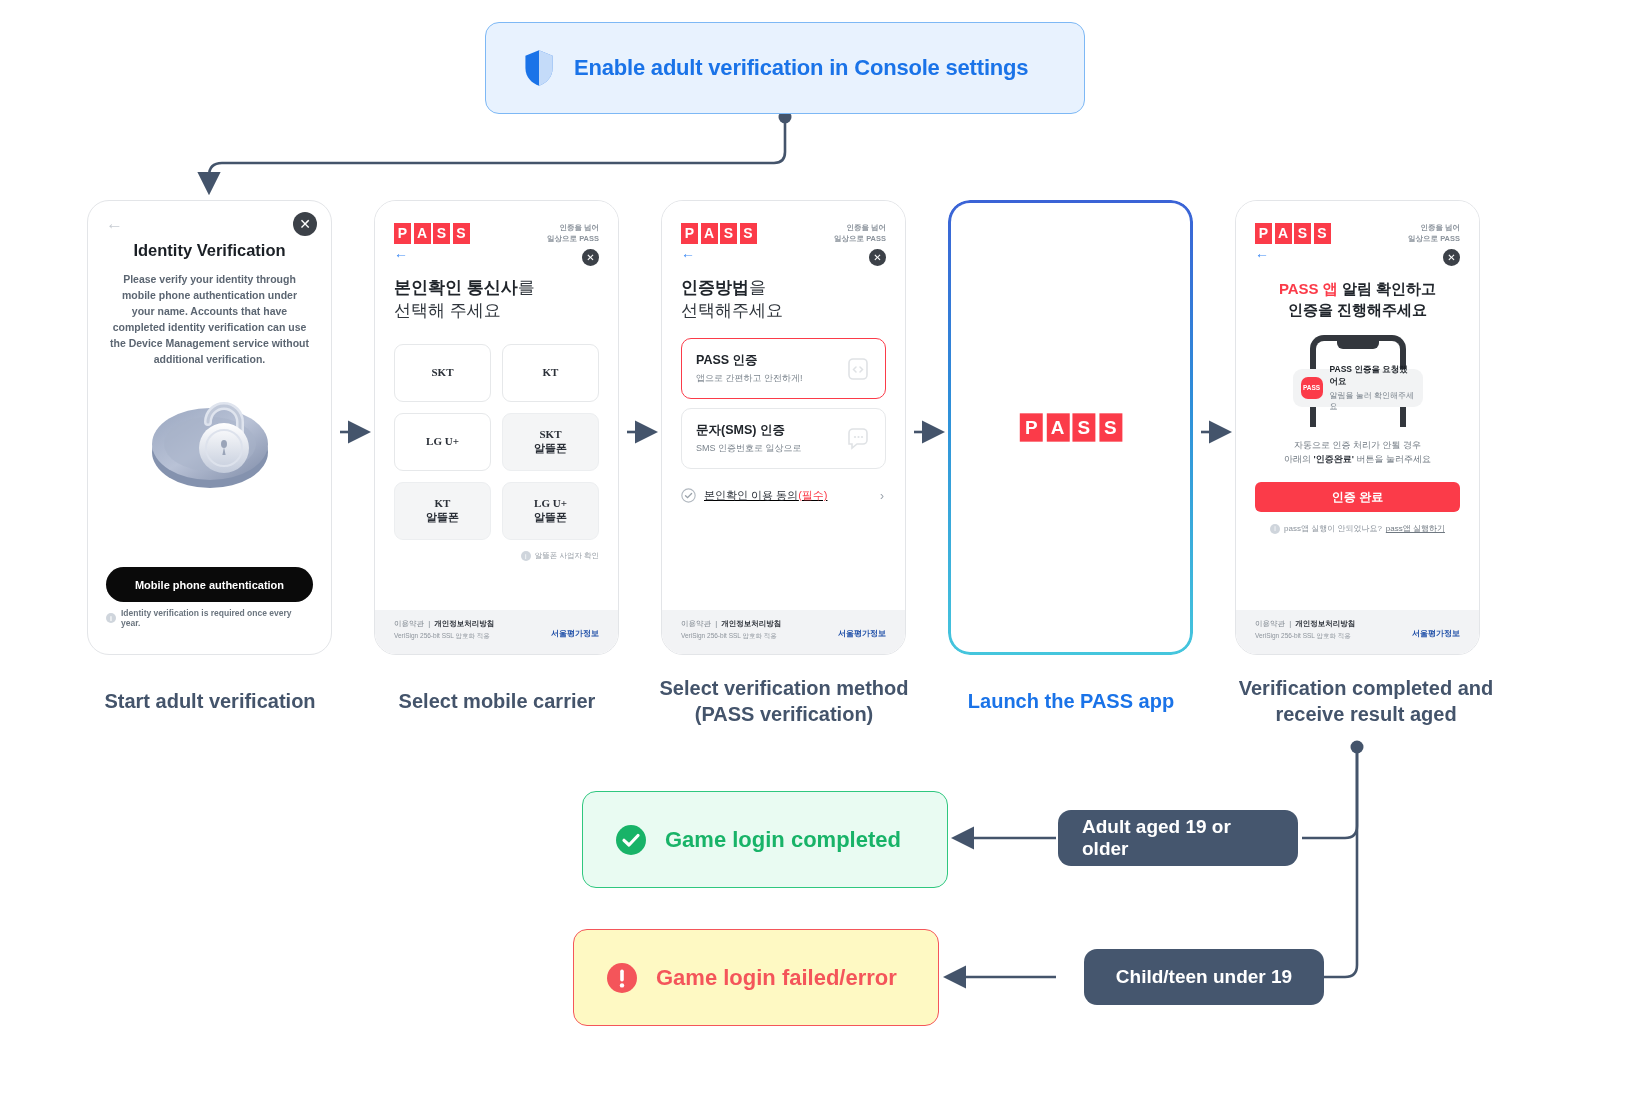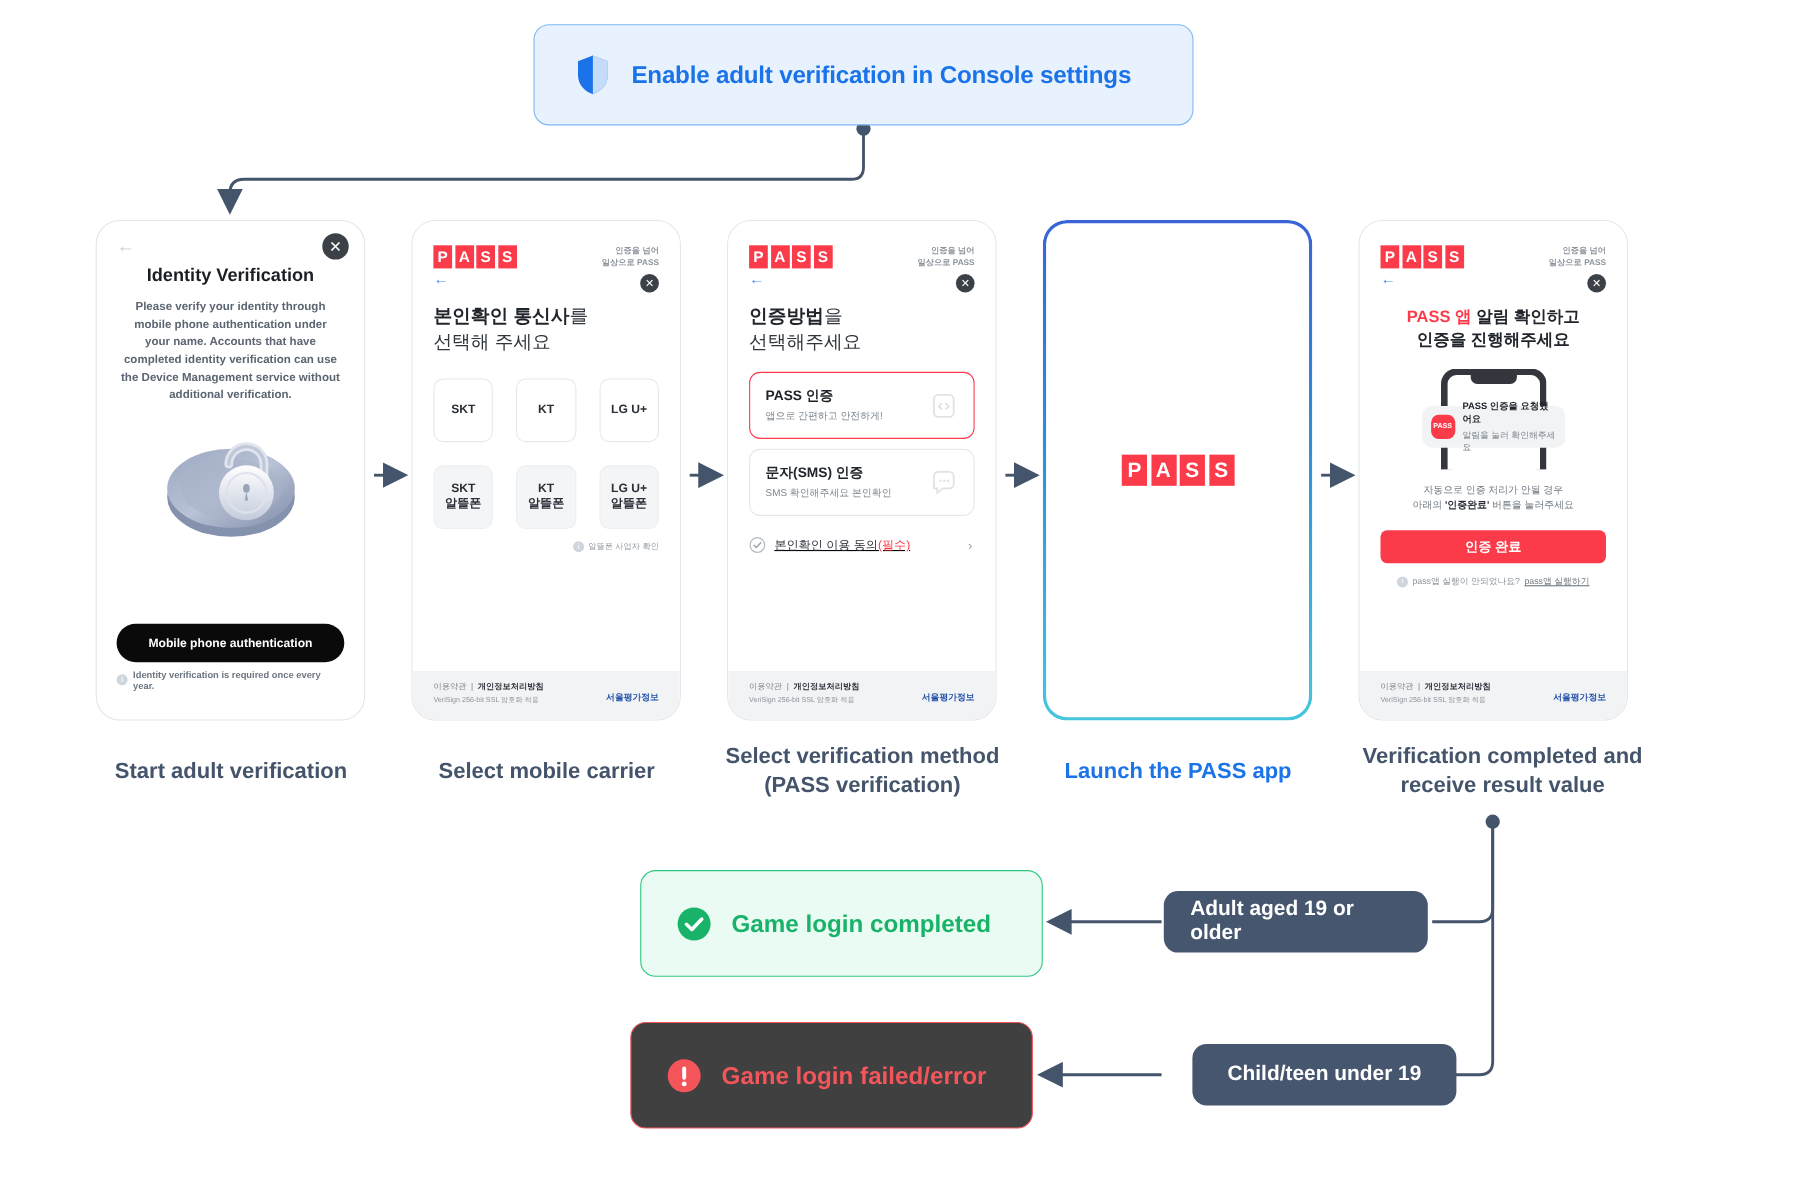--- a/index.html
+++ b/index.html
@@ -101,21 +101,21 @@
     background:#3c4148; color:#fff; font-size:10px;
     display:flex; align-items:center; justify-content:center;
   }
   .pass-back { color:#3e8bf5; font-size:14px; margin-top:2px; line-height:1; }
   .pass-h {
     margin-top: 16px; font-size:17px; line-height:1.36; color:#20252b;
   }
   .pass-h b { font-weight:bold; }
   .pass-h .thin { font-weight:normal; color:#30363d; }
 
-  .carrier-grid { margin-top:22px; display:grid; grid-template-columns:repeat(3,1fr); gap:21px; }
+  .carrier-grid { margin-top:22px; display:grid; grid-template-columns:repeat(2,1fr); gap:11px;font-family:Liberation Serif, serif; }
   .carrier {
     height:58px; border-radius:9px; display:flex; align-items:center; justify-content:center;
     font-size:11px; font-weight:bold; color:#2b3038; text-align:center; line-height:1.25;
   }
   .carrier.plain { background:#fff; border:1px solid #e6e8ea; }
   .carrier.mvno { background:#f4f5f6; border:1px solid #eceef0; }
   .carrier-note {
     margin-top:11px; display:flex; align-items:center; justify-content:flex-end; gap:4px;
     font-size:7.5px; color:#959ca4;
   }
@@ -194,21 +194,21 @@
   .sl3 { left:634px; top:675px; }
   .sl4 { left:921px; top:688px; }
   .sl5 { left:1206px; top:675px; }
 
   
   .result {
     position:absolute; width:366px; height:97px; border-radius:14px;
     display:flex; align-items:center; gap:18px; padding-left:32px;
   }
   .result.ok   { left:582px; top:791px; background:#e9fbf2; border:1.5px solid #2fc77f; }
-  .result.fail { left:573px; top:929px; background:#404040; border:1.5px solid #f4565a; }
+  .result.fail { left:573px; top:929px; background:#fef9c3; border:1.5px solid #f4565a; }
   .result-text { font-size:22px; font-weight:bold; }
   .result.ok   .result-text { color:#18b368; }
   .result.fail .result-text { color:#f4555a; }
   .badge-icon { width:32px; height:32px; flex:none; }
 
   .pill {
     position:absolute; height:56px; border-radius:13px; background:#45566e;
     color:#fff; font-size:19px; font-weight:bold;
     display:flex; align-items:center; justify-content:center; padding:0 24px;
   }
@@ -369,21 +369,21 @@
         </div>
         <svg class="m-icon" viewBox="0 0 26 24">
           <rect x="4" y="2" width="18" height="20" rx="4" fill="none" stroke="#b9bfc6" stroke-width="1.6"></rect>
           <path d="M11 10 L8.5 12.5 L11 15 M15 10 L17.5 12.5 L15 15" stroke="#b9bfc6" stroke-width="1.5" fill="none" stroke-linecap="round"></path>
         </svg>
       </div>
 
       <div class="method-card un">
         <div>
           <div class="m-title">문자(SMS) 인증</div>
-          <div class="m-sub">SMS 확인해주세요 본인확인</div>
+          <div class="m-sub">SMS 인증번호로 일상으로</div>
         </div>
         <svg class="m-icon" viewBox="0 0 26 24">
           <path d="M4 6 a4 4 0 0 1 4-4 h10 a4 4 0 0 1 4 4 v7 a4 4 0 0 1-4 4 h-6 l-5 4 v-4 h-3 z" fill="none" stroke="#b9bfc6" stroke-width="1.6"></path>
           <circle cx="10" cy="10" r="1.1" fill="#b9bfc6"></circle>
           <circle cx="13.5" cy="10" r="1.1" fill="#b9bfc6"></circle>
           <circle cx="17" cy="10" r="1.1" fill="#b9bfc6"></circle>
         </svg>
       </div>
 
       <div class="agree-row">
@@ -483,21 +483,21 @@
       </div>
     </div>
   </div>
 
   <div class="step-label sl1">Start adult verification</div>
   <div class="step-label sl2">Select mobile carrier</div>
   <div class="step-label sl3" style="white-space:pre-line">Select verification method
 (PASS verification)</div>
   <div class="step-label sl4 blue">Launch the PASS app</div>
   <div class="step-label sl5" style="white-space:pre-line; width:320px;">Verification completed and
-receive result value</div>
+receive result aged</div>
 
   <div class="result ok">
     <svg class="badge-icon" viewBox="0 0 32 32">
       <circle cx="16" cy="16" r="15" fill="#18b368"></circle>
       <path d="M9 16.3 L14 21 L23 11.5" stroke="#fff" stroke-width="3.2" fill="none" stroke-linecap="round" stroke-linejoin="round"></path>
     </svg>
     <div class="result-text">Game login completed</div>
   </div>
 
   <div class="result fail">

